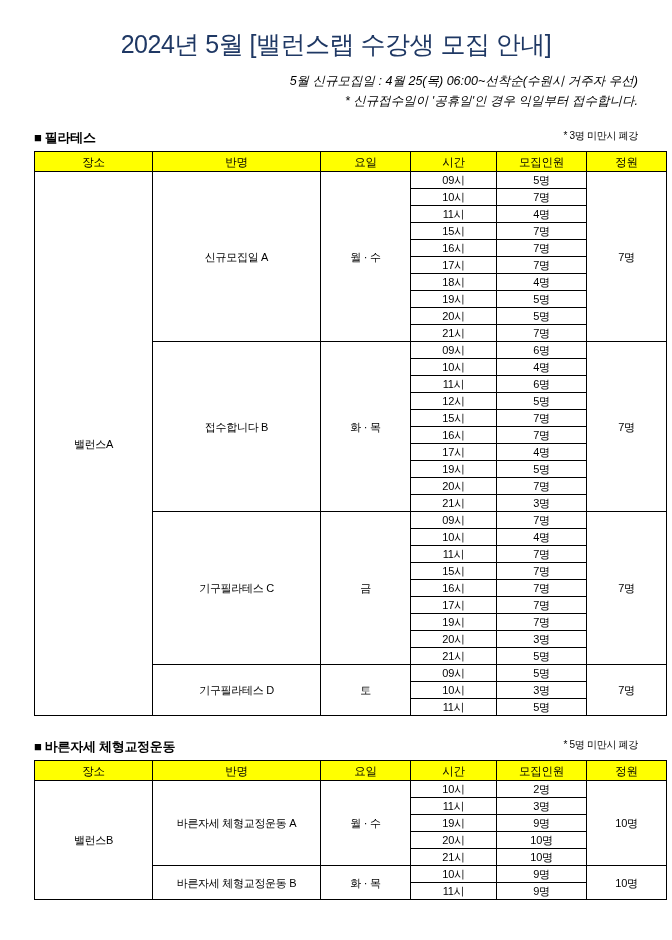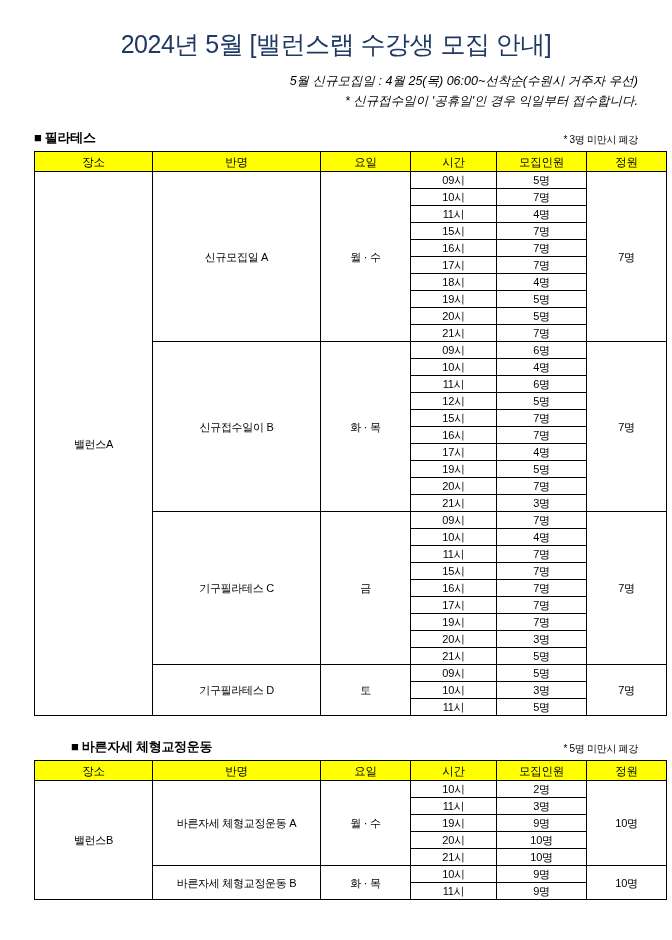--- a/index.html
+++ b/index.html
@@ -33,27 +33,25 @@
   .subline {
     text-align: right;
     font-size: 12.5px;
     line-height: 20px;
     color: #000;
     font-style: italic;
   }
   .section-head {
     display: flex;
     justify-content: space-between;
-    align-items: flex-end;
     margin-top: 18px;
     margin-bottom: 4px;
   }
   .section-head.second {
     margin-top: 22px;
-    margin-left: 37px;
   }
   .section-title {
     font-size: 13px;
     font-weight: bold;
     letter-spacing: -0.3px;
   }
   .section-note {
     font-size: 10px;
     letter-spacing: -0.3px;
   }
@@ -171,21 +169,21 @@
         </tr>
         <tr>
           <td>20시</td>
           <td>5명</td>
         </tr>
         <tr>
           <td>21시</td>
           <td>7명</td>
         </tr>
         <tr>
-          <td class="classname" rowspan="10">신규접수일이 B</td>
+          <td class="classname" rowspan="10">접수합니다 B</td>
           <td class="day" rowspan="10">화 · 목</td>
           <td>09시</td>
           <td>6명</td>
           <td class="cap" rowspan="10">7명</td>
         </tr>
         <tr>
           <td>10시</td>
           <td>4명</td>
         </tr>
         <tr>

